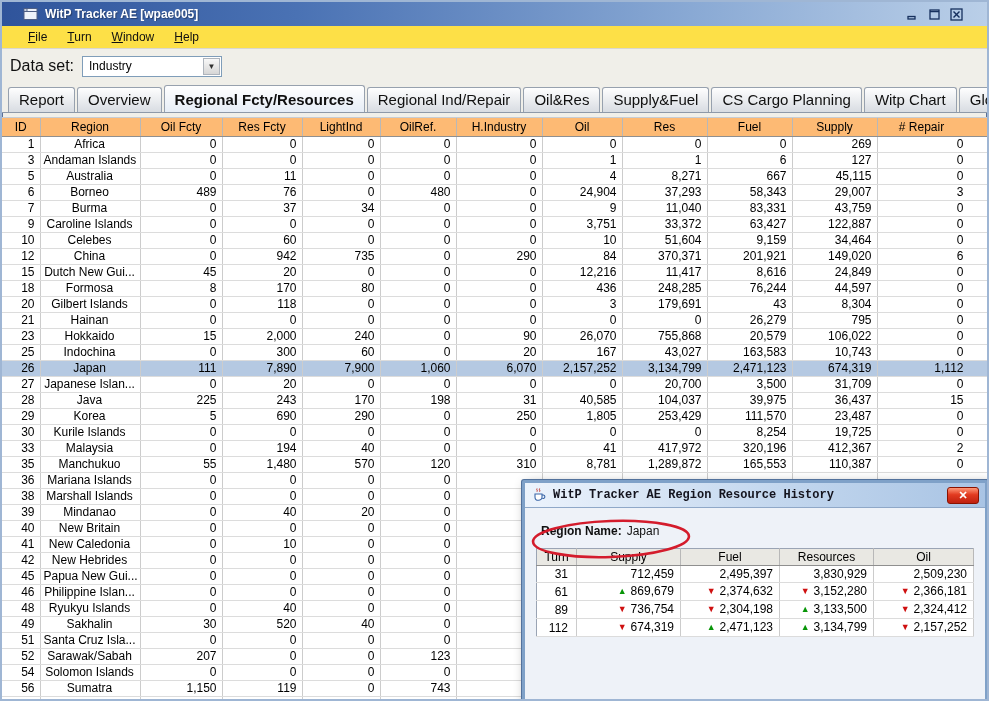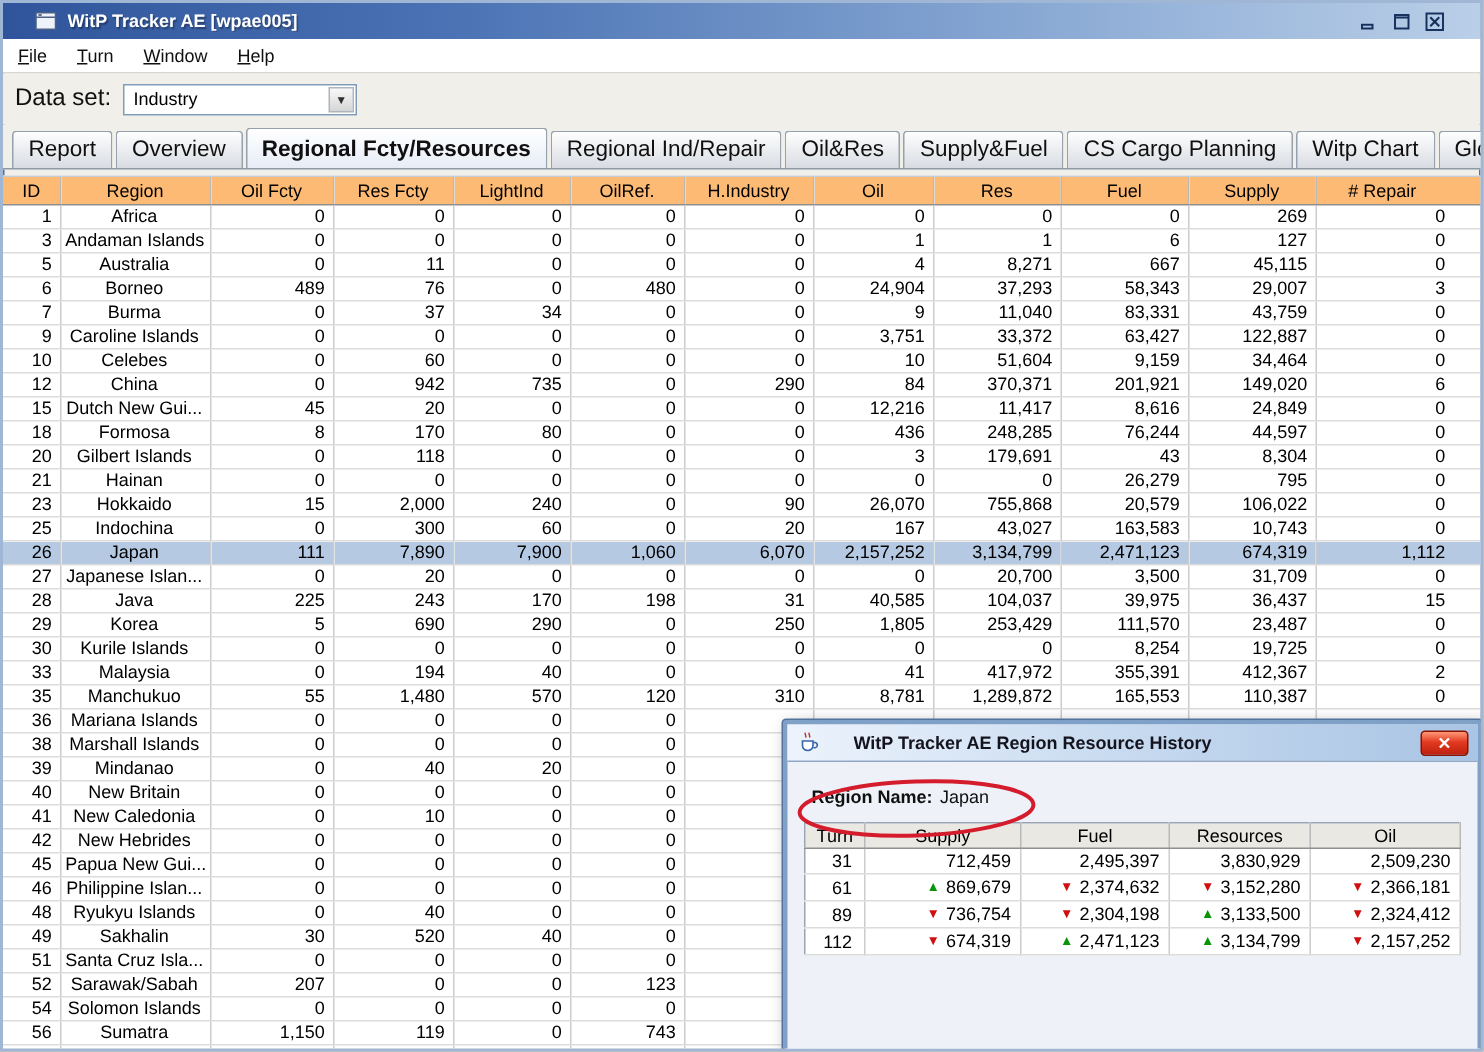--- a/index.html
+++ b/index.html
@@ -12,28 +12,28 @@
   
   .titlebar {
     height:24px; display:flex; align-items:center; padding:0 21px;
     background:linear-gradient(90deg,#2f549b 0%,#4a72b4 30%,#89a9d4 70%,#bacfe8 100%);
   }
   .app-icon { width:16px; height:14px; display:inline-block; }
   .titlebar .title { color:#ffffff; font-weight:bold; font-size:12px; margin-left:6px; flex:1;
     text-shadow:1px 1px 1px rgba(0,0,0,.35); white-space:nowrap; overflow:hidden; }
   .winbtn { width:19px; height:16px; display:flex; align-items:center; justify-content:center; margin-left:3px; cursor:default; }
   
-  .menubar { height:23px; display:flex; align-items:center; padding-left:0;
-    background:#ffffff; border-bottom:1px solid #d9d7cf; }
+  .menubar { height:23px; display:flex; align-items:center; padding-left:16px;
+    background:#fde047; border-bottom:1px solid #d9d7cf; }
   .menu-item { padding:3px 10px; font-size:12px; color:#101010; }
   .menu-item u { text-decoration:underline; }
   
   .dataset-row { height:34px; display:flex; align-items:center; padding-left:8px; gap:8px; background:#f0efe9; }
   .dataset-label { font-size:16px; color:#101010; }
-  .combo { width:156px; height:21px; background:#ffffff; border:1px solid #7f9db9;
+  .combo { width:140px; height:21px; background:#ffffff; border:1px solid #7f9db9;
     display:flex; align-items:center; position:relative; font-size:12px; padding-left:6px; }
   .combo-btn { position:absolute; right:1px; top:1px; bottom:1px; width:17px;
     background:linear-gradient(#f8f8f8,#d6d6d6); border:1px solid #aeb4bc;
     display:flex; align-items:center; justify-content:center; font-size:8px; color:#303030; }
   
   .tabbar { display:flex; align-items:flex-end; padding:5px 4px 0 6px; height:30px;
     border-bottom:1px solid #8e99a8; background:#f0efe9; }
   .tab { font-size:15px; padding:3px 10px 4px; color:#101010; white-space:nowrap;
     background:linear-gradient(#fefefe,#d8dce2); border:1px solid #97a1ae; border-bottom:none;
     border-radius:3px 3px 0 0; margin-right:2px; }
@@ -52,21 +52,21 @@
   table.main td.last { padding-right:27px; }
   table.main tr.selected td { background:#b5c9e2; }
   
   .dialog { position:absolute; left:520px; top:478px; width:466px; height:300px;
     background:#eef2f8; border:3px solid #7fa1c8; border-radius:2px;
     box-shadow: 0 0 0 1px #53729c, 4px 4px 12px rgba(0,0,0,.45); }
   .dialog-titlebar { height:25px; display:flex; align-items:center; padding:0 6px;
     background:linear-gradient(90deg,#ecf3fc 0%,#c3d7ee 55%,#a9c4e4 100%);
     border-bottom:1px solid #8fa8c8; }
   .cup { width:16px; height:16px; display:inline-block; }
-  .dialog-title { font-size:12px; font-weight:bold; color:#14141e; margin-left:22px; flex:1; white-space:nowrap; overflow:hidden; }
+  .dialog-title { font-size:12px; font-weight:bold; color:#14141e; margin-left:6px; flex:1; white-space:nowrap; overflow:hidden;font-family:Liberation Mono, monospace; }
   .dialog-close { width:32px; height:17px; border-radius:3px; border:1px solid #8a1200;
     background:linear-gradient(#ff9878,#e23a20 45%,#bf2110);
     color:#ffffff; font-size:11px; font-weight:bold; display:flex; align-items:center; justify-content:center; }
   .region-line { padding:16px 0 6px 16px; font-size:12px; color:#101010; }
   .rn-label { font-weight:bold; }
   .rn-value { margin-left:5px; }
   .annotation { position:absolute; left:2px; top:33px; pointer-events:none; }
   table.hist { border-collapse:collapse; table-layout:fixed; width:437px; margin:4px 0 0 11px;
     font-size:12px; background:#ffffff; border:1px solid #9aa4b4; }
   table.hist th { height:17px; background:#e9e8e3; border-right:1px solid #b8b8b8;
@@ -441,21 +441,21 @@
           <tr>
             <td class="num">33</td>
             <td class="left">Malaysia</td>
             <td class="num">0</td>
             <td class="num">194</td>
             <td class="num">40</td>
             <td class="num">0</td>
             <td class="num">0</td>
             <td class="num">41</td>
             <td class="num">417,972</td>
-            <td class="num">355,391</td>
+            <td class="num">320,196</td>
             <td class="num">412,367</td>
             <td class="num last">2</td>
           </tr>
           <tr>
             <td class="num">35</td>
             <td class="left">Manchukuo</td>
             <td class="num">55</td>
             <td class="num">1,480</td>
             <td class="num">570</td>
             <td class="num">120</td>

